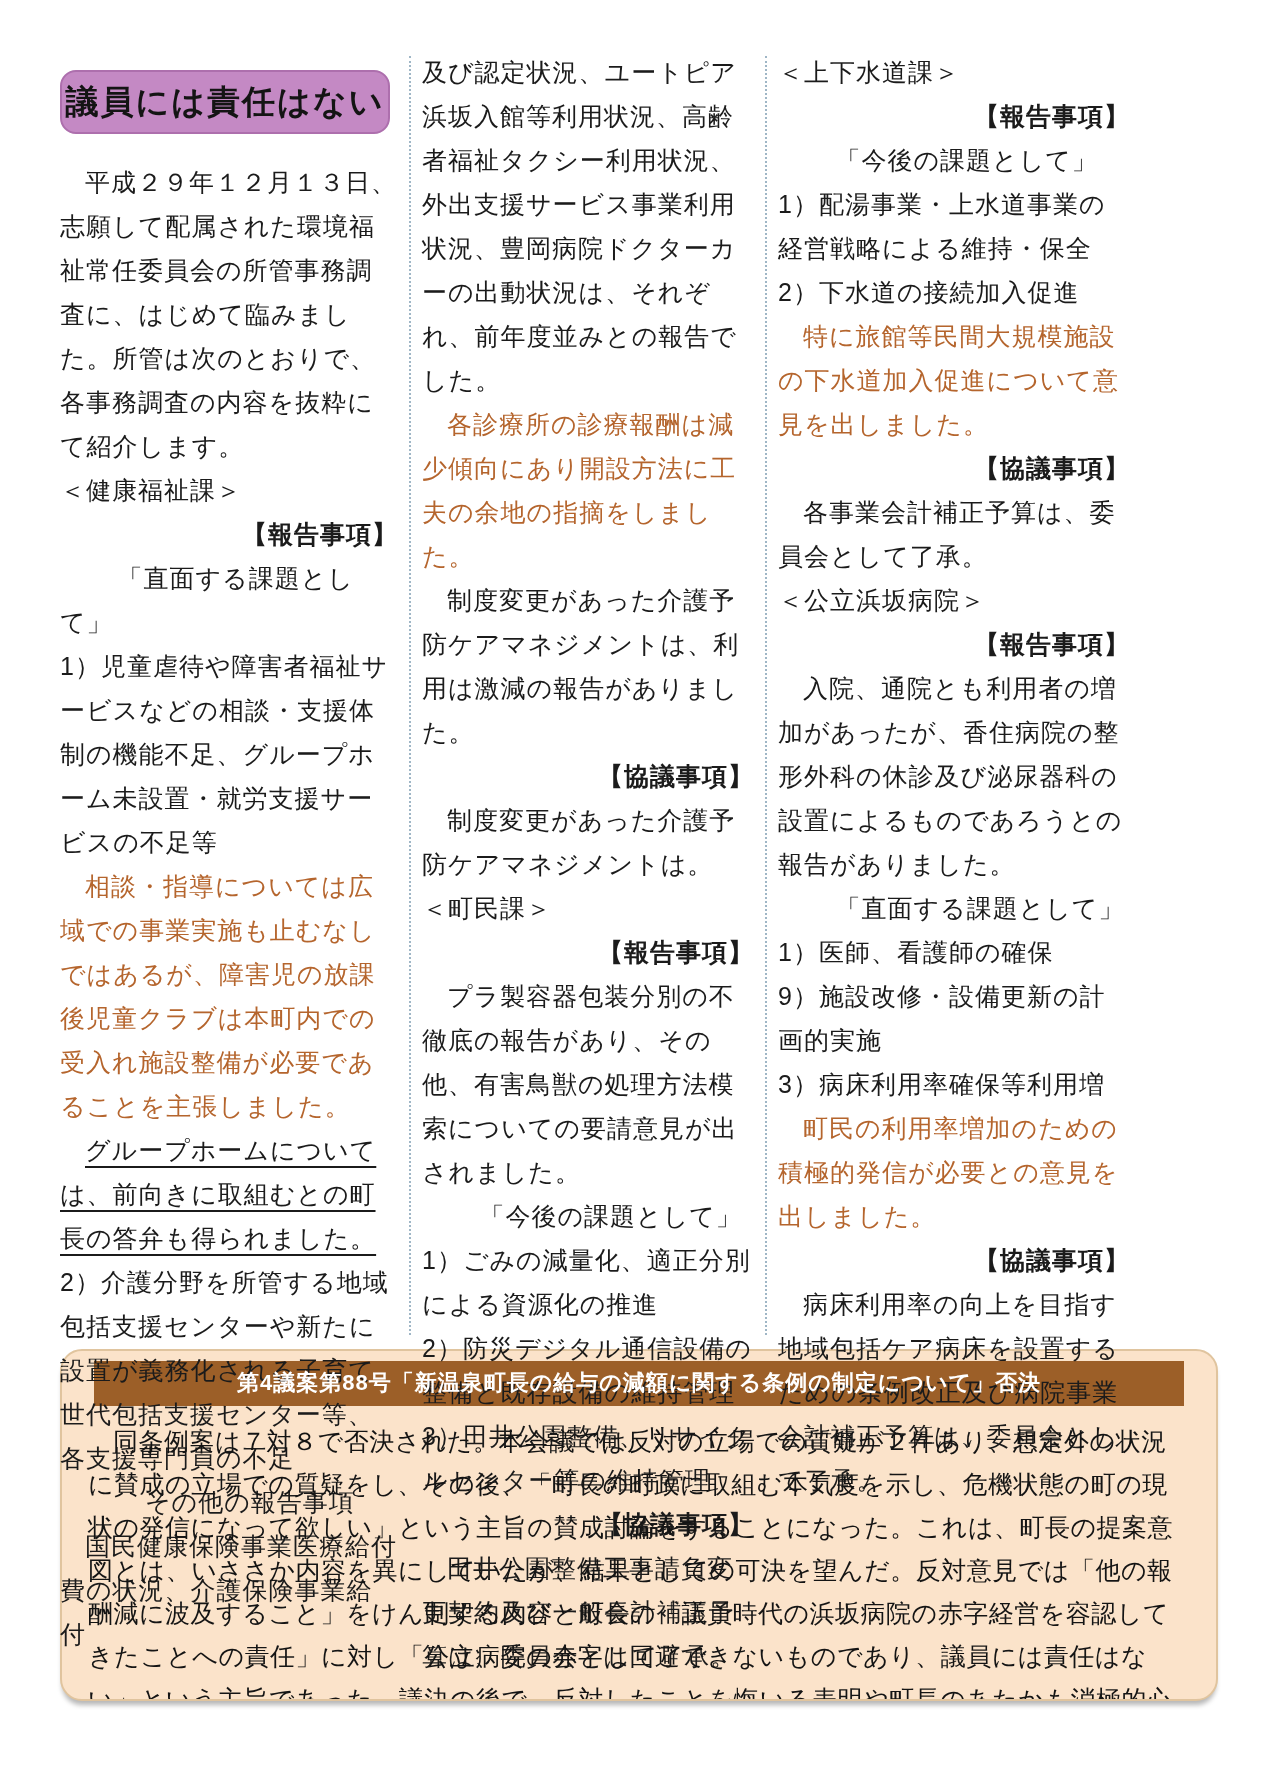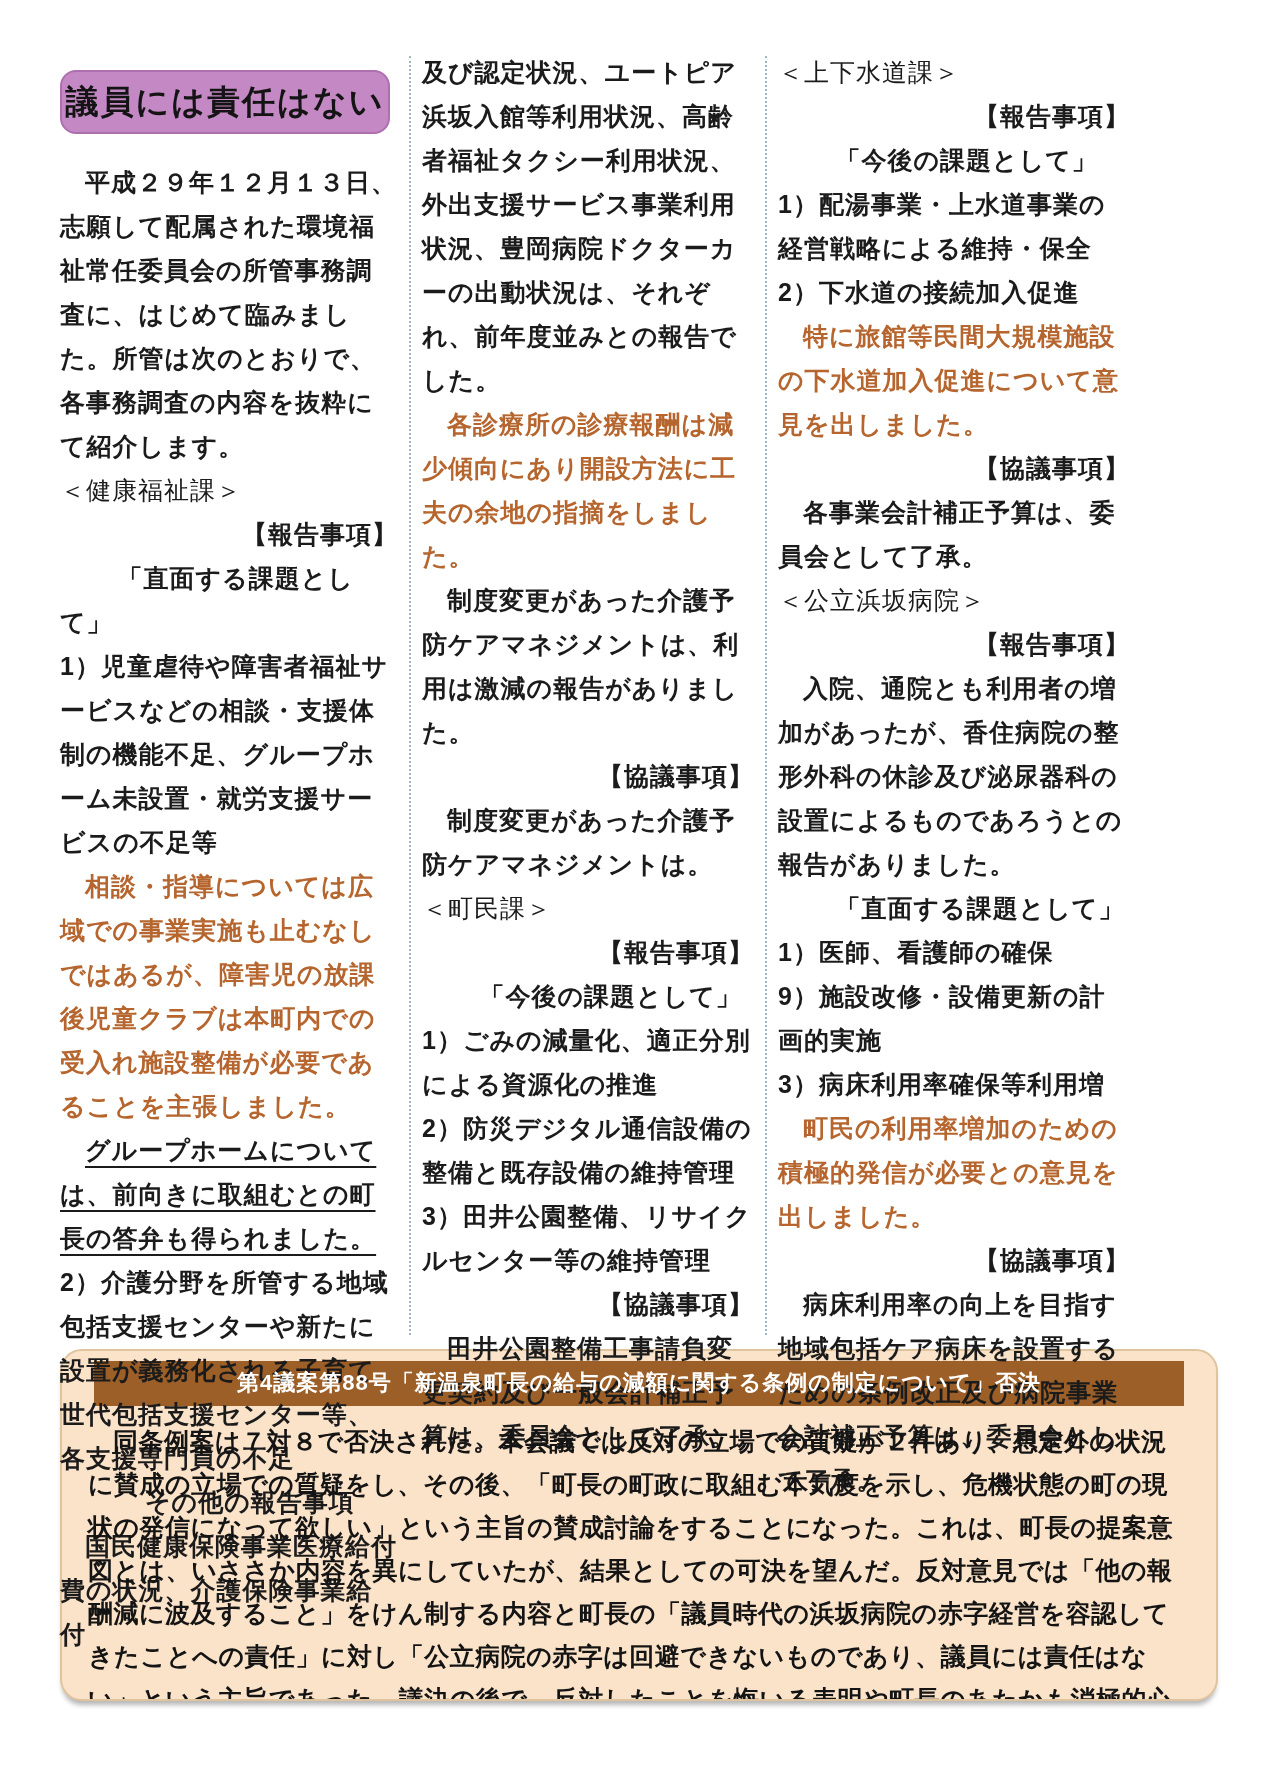--- a/index.html
+++ b/index.html
@@ -28,21 +28,21 @@
   .title-box{
     background:#c489c4;
     border:2px solid #ad6fad;
     border-radius:16px;
     margin:20px 8px 26px 0;
     height:60px;
     display:flex;align-items:center;justify-content:center;
     font-size:33px;font-weight:bold;color:#141414;
     letter-spacing:2px;
   }
-  p{margin:0;padding:0;font-weight:bold;}
+  p{margin:0;padding:0;}
   .p{}
   .indent{text-indent:1em;}
   .section{font-weight:normal;}
   .label{font-weight:bold;text-indent:0.5em;text-align:right;}
   .quote{text-indent:2.3em;}
   .other{text-indent:3.4em;}
   .orange{color:#b5652d;}
   .uline{
     text-decoration:underline;
     text-underline-offset:7px;
@@ -103,20 +103,21 @@
     <div class="divider"></div>
 
     <div class="col col2">
       <p class="p">及び認定状況、ユートピア浜坂入館等利用状況、高齢者福祉タクシー利用状況、外出支援サービス事業利用状況、豊岡病院ドクターカーの出動状況は、それぞれ、前年度並みとの報告でした。</p>
       <p class="p indent orange">各診療所の診療報酬は減少傾向にあり開設方法に工夫の余地の指摘をしました。</p>
       <p class="p indent">制度変更があった介護予防ケアマネジメントは、利用は激減の報告がありました。</p>
       <p class="label">【協議事項】</p>
       <p class="p indent">制度変更があった介護予防ケアマネジメントは。</p>
       <p class="section">＜町民課＞</p>
       <p class="label">【報告事項】</p>
+      <p class="p indent">プラ製容器包装分別の不徹底の報告があり、その他、有害鳥獣の処理方法模索についての要請意見が出されました。</p>
       <p class="quote">「今後の課題として」</p>
       <p class="p">1）ごみの減量化、適正分別による資源化の推進</p>
       <p class="p">2）防災デジタル通信設備の整備と既存設備の維持管理</p>
       <p class="p">3）田井公園整備、リサイクルセンター等の維持管理</p>
       <p class="label">【協議事項】</p>
       <p class="p indent">田井公園整備工事請負変更契約及び一般会計補正予算は、委員会として了承。</p>
     </div>
 
     <div class="divider"></div>
 

